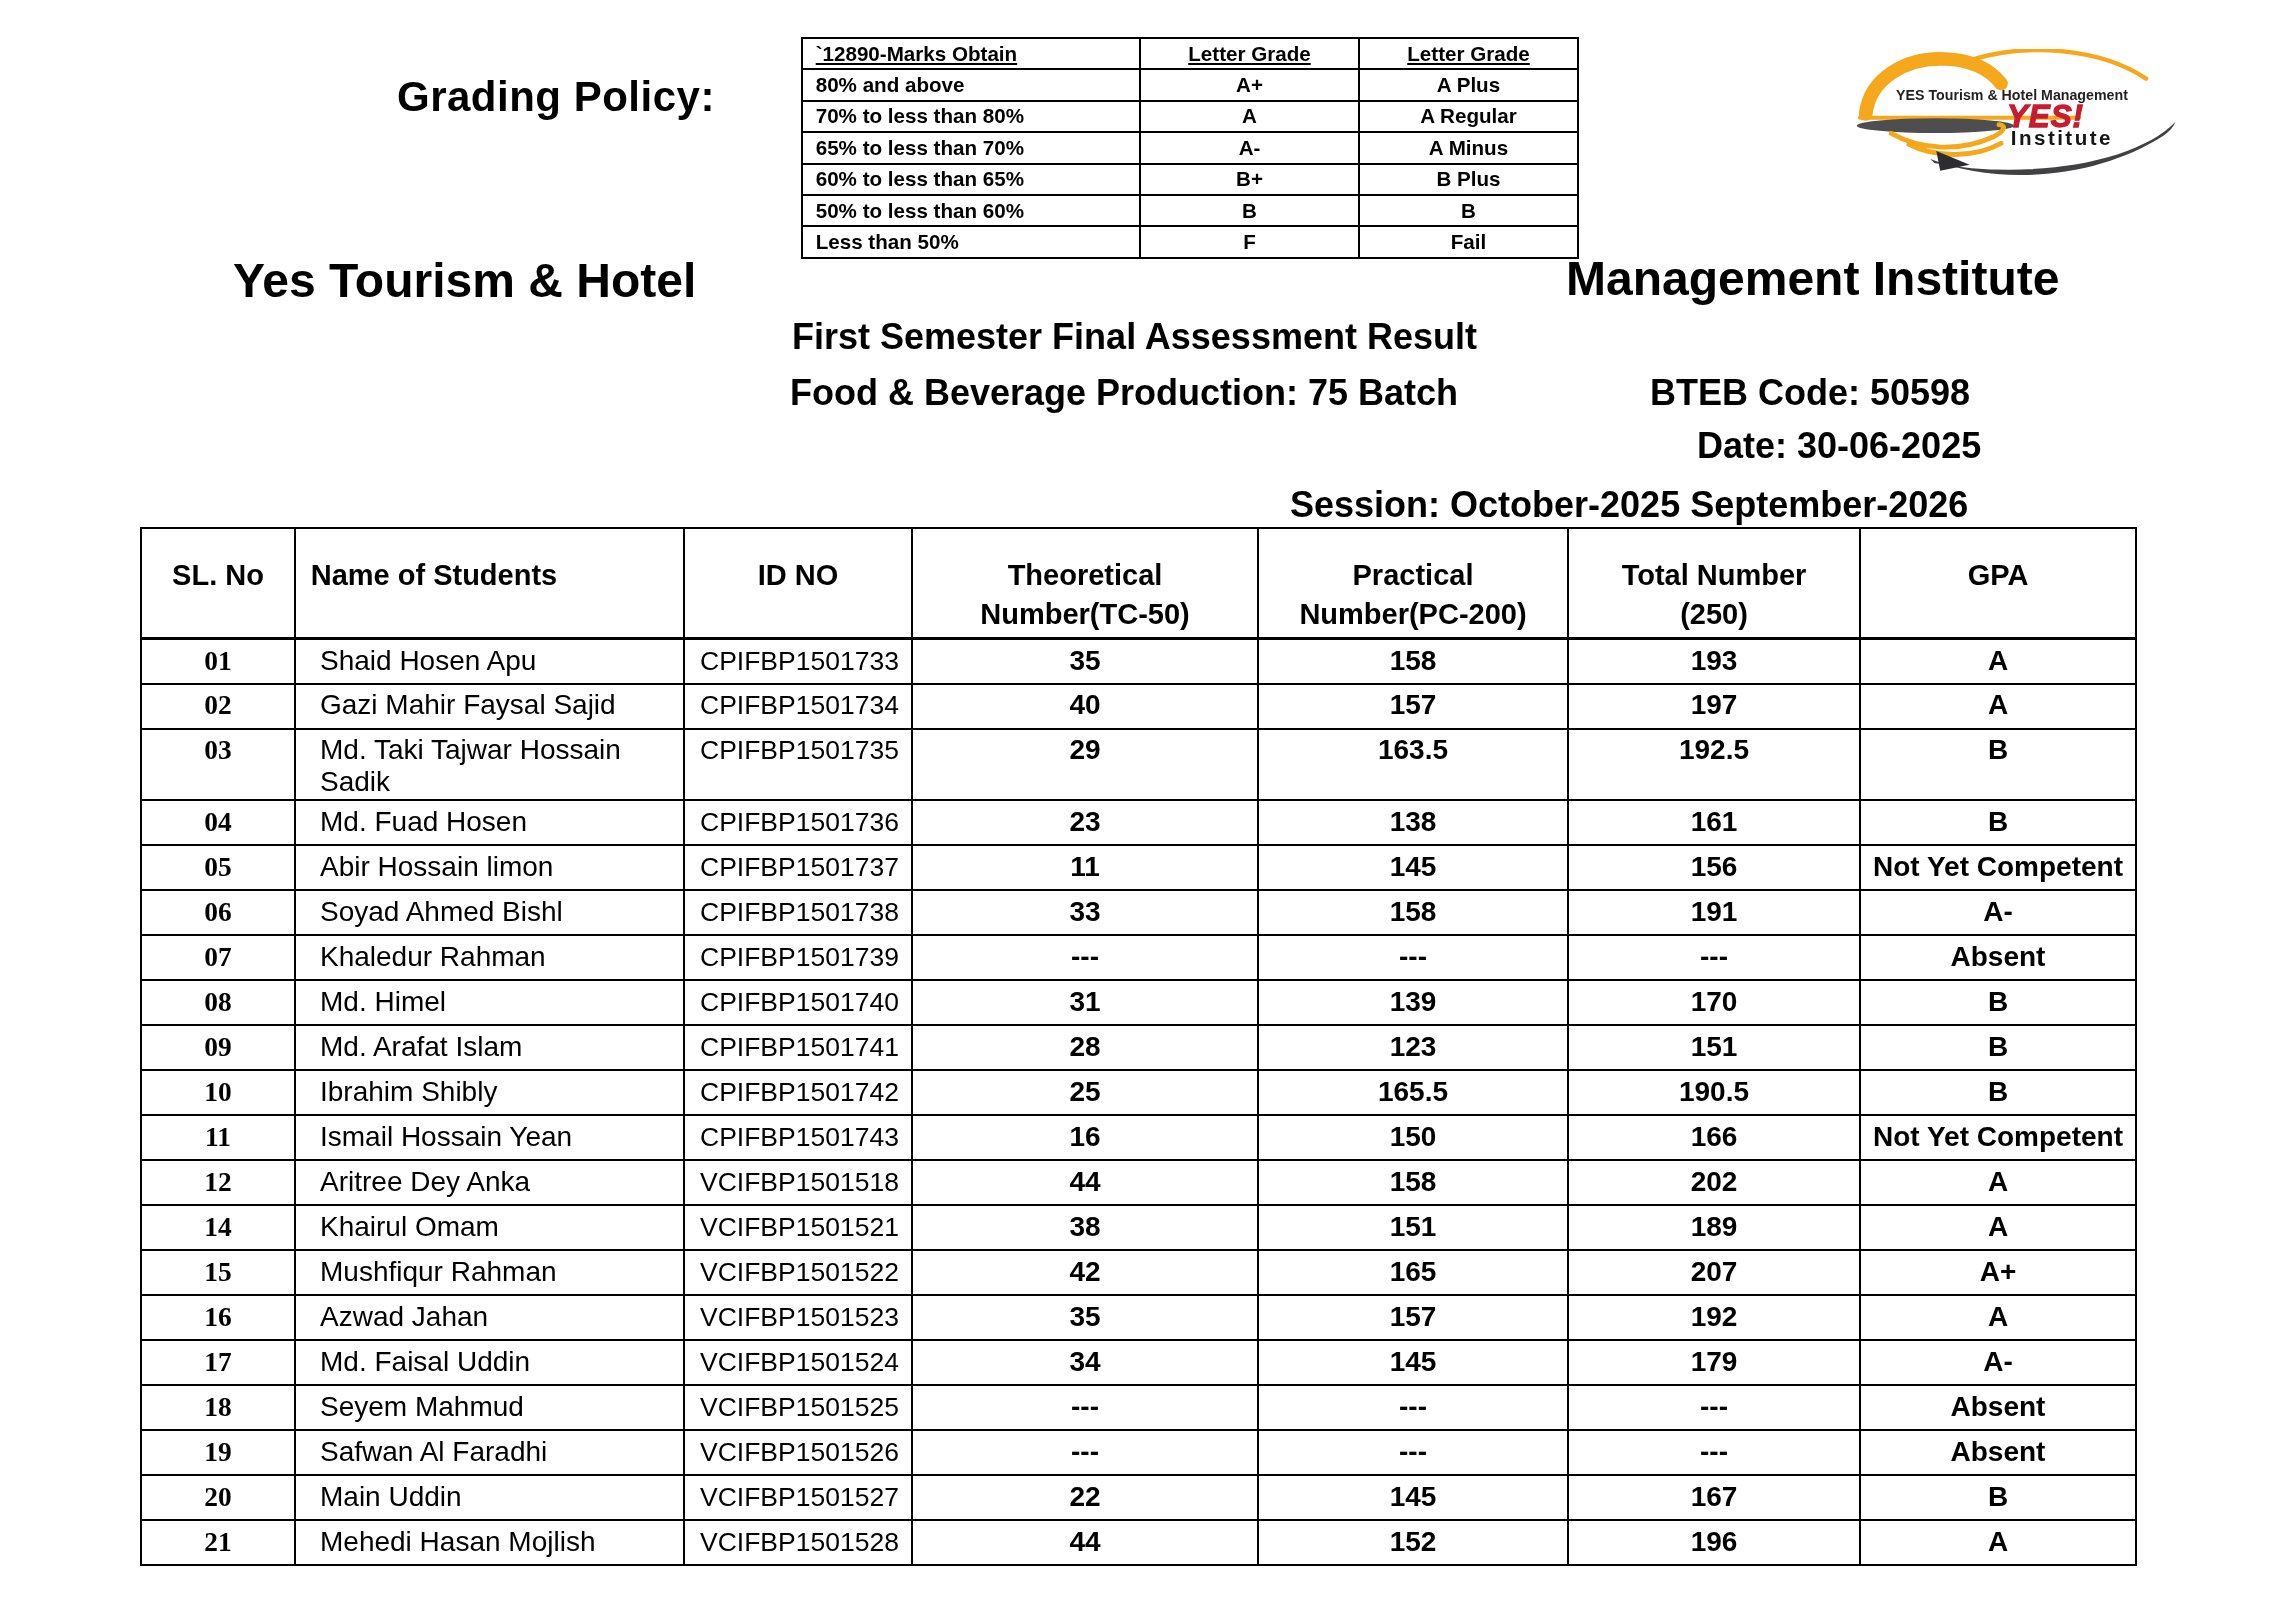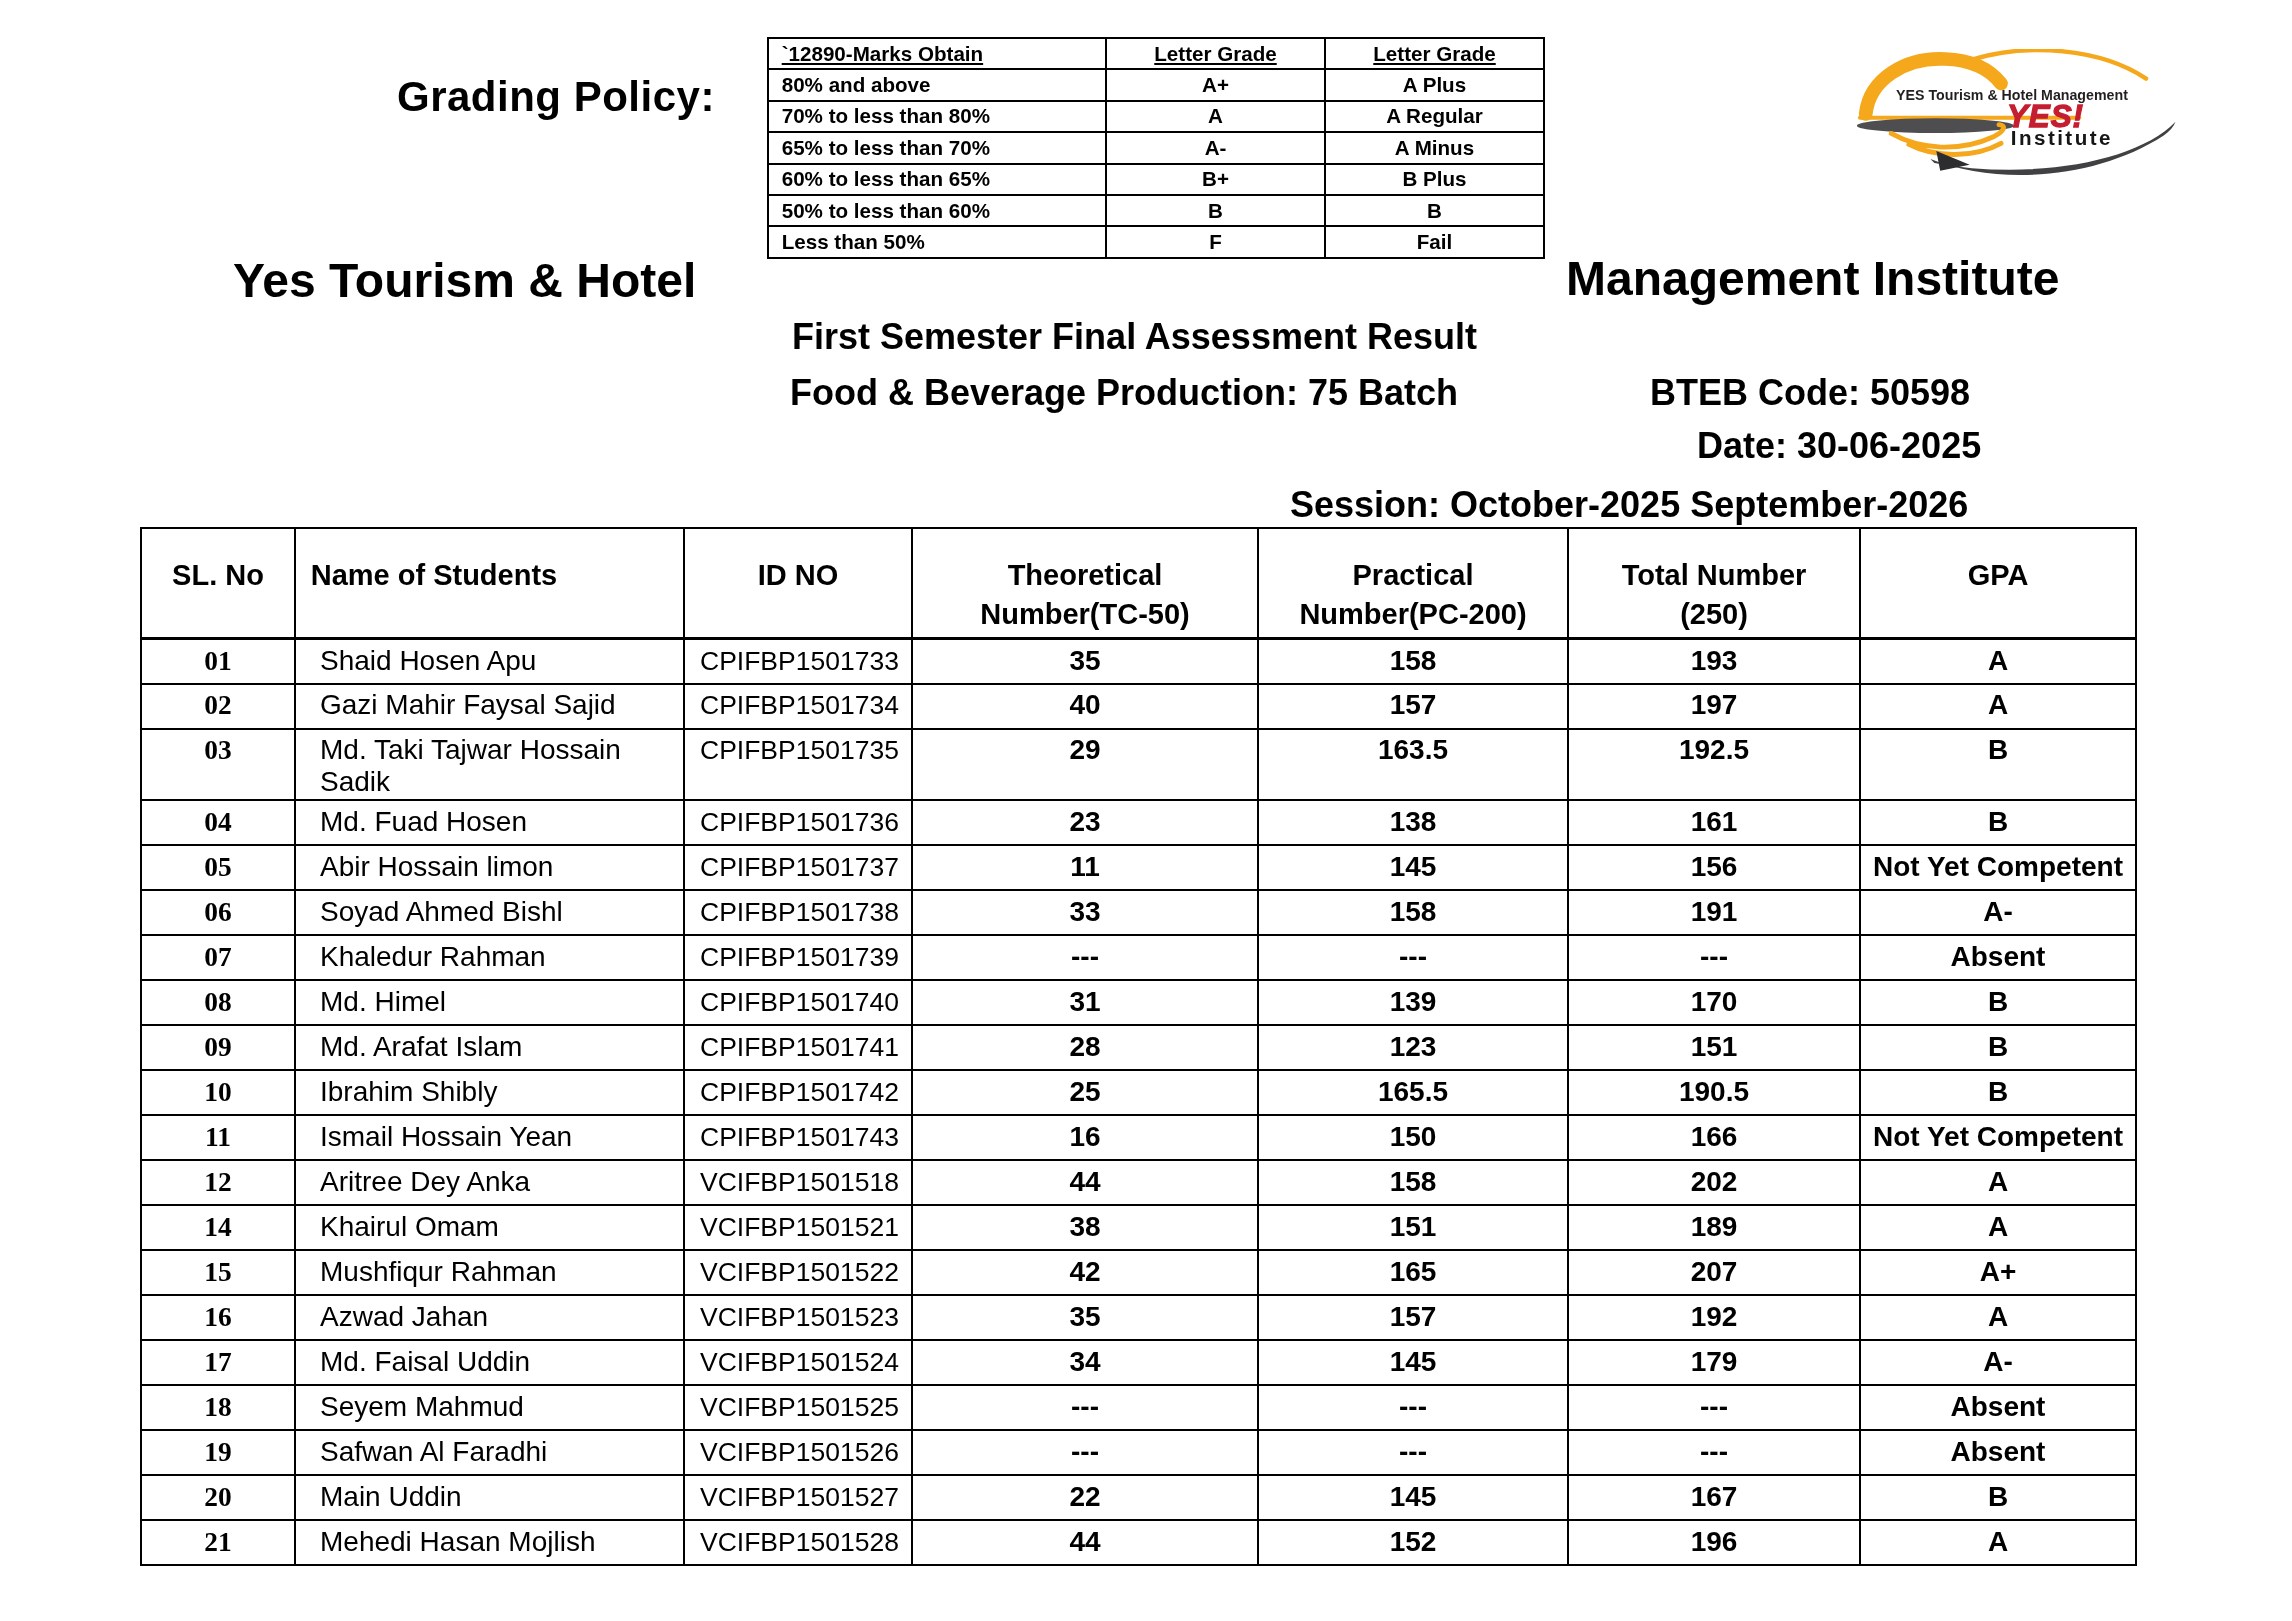--- a/index.html
+++ b/index.html
@@ -5,21 +5,21 @@
   html,body { margin:0; padding:0; background:#ffffff; }
   #doc {
     position:relative; width:2293px; height:1621px; background:#ffffff;
     font-family:"Liberation Sans", sans-serif; color:#000; overflow:hidden;
   }
   .abs { position:absolute; }
 
   
   .gp-label { left:397px; top:73px; font-size:42px; font-weight:bold; letter-spacing:0.5px; }
 
-  .policy-table { position:absolute; left:767px; top:37px; border-collapse:collapse; table-layout:fixed;padding-left:16px; }
+  .policy-table { position:absolute; left:801px; top:37px; border-collapse:collapse; table-layout:fixed;padding-left:16px; }
   .policy-table th, .policy-table td {
     border:2px solid #000; font-size:20.6px; font-weight:bold; height:27.4px;
     padding:1px 7.8px; overflow:hidden; white-space:nowrap;
   }
   .policy-table th { text-decoration:underline; }
   .policy-table .pc0 { text-align:left; padding-left:12.7px; }
   .policy-table .pc1, .policy-table .pc2 { text-align:center;margin-top:15px; }
 
   .logo-box { left:1852px; top:49px; width:397px; height:167px; }
 

